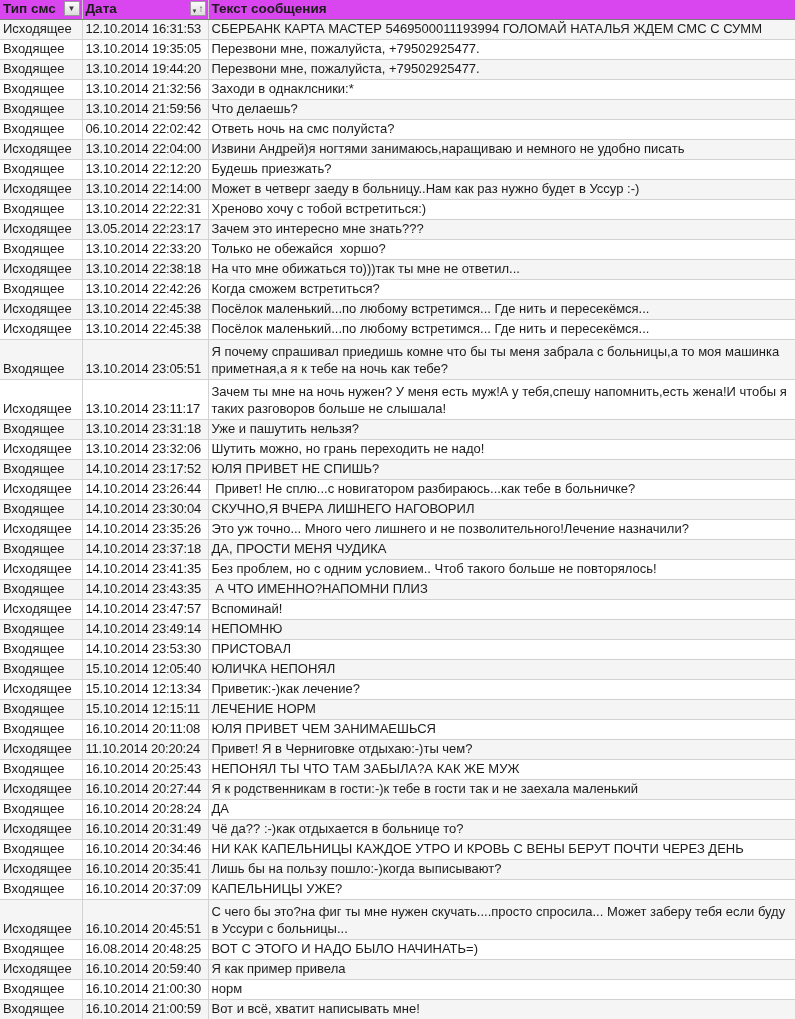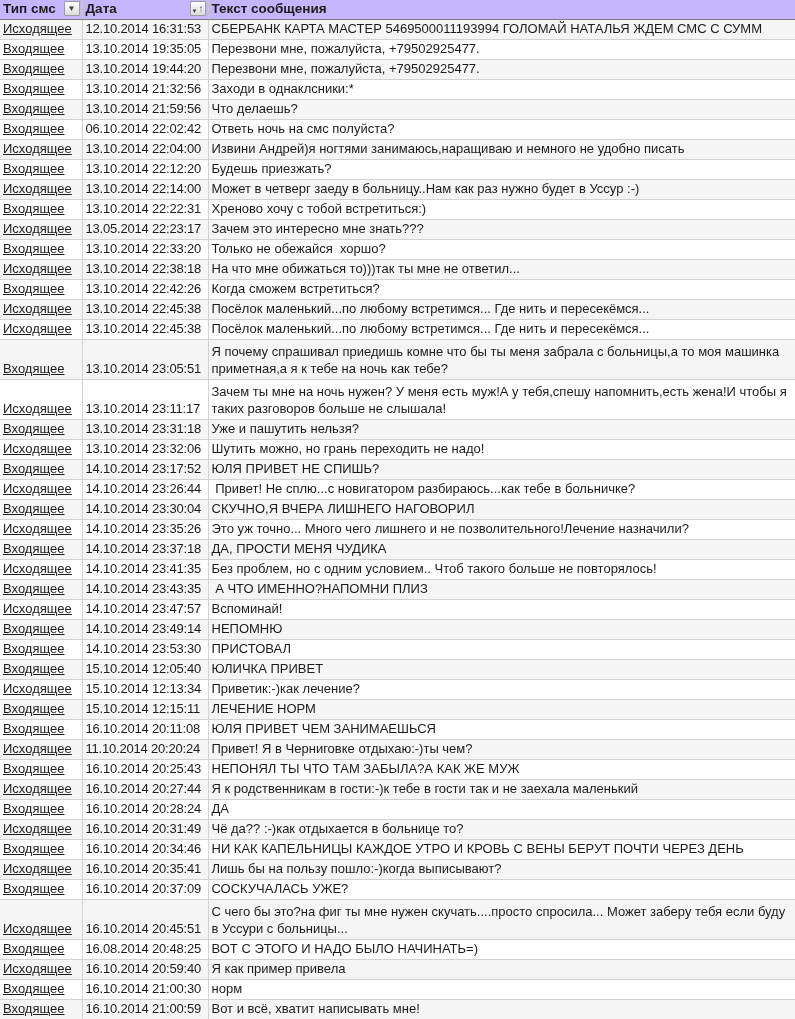--- a/index.html
+++ b/index.html
@@ -14,21 +14,21 @@
     border-collapse: collapse;
     font-size: 13px;
     color: #1c1c1c;
   }
   col.c-type { width: 82px; }
   col.c-date { width: 126px; }
   col.c-text { width: 587px; }
 
   thead tr { height: 19px; }
   th {
-    background: #c4b5fd;
+    background: #d946ef;
     font-weight: bold;
     font-size: 13.5px;
     text-align: left;
     vertical-align: middle;
     padding: 0 2px 1px 3px;
     border: 1px solid #c9c9c9;
     border-top: none;
     border-bottom: 1.5px solid #7f7f7f;
     position: relative;
     white-space: nowrap;
@@ -62,21 +62,21 @@
   tbody tr:nth-child(odd) td { background: #f5f5f5; }
   tbody tr:nth-child(even) td { background: #ffffff; }
 
   td {
     border: 1px solid #d2d2d2;
     vertical-align: bottom;
     padding: 0 2px 2px 3px;
     line-height: 17px;
     overflow: hidden;
   }
-  td:first-child { border-left: none; text-decoration: underline; }
+  td:first-child { border-left: none; }
   td:last-child { border-right: none; }
 
   td.cell-type { white-space: nowrap; }
   td.cell-date { white-space: nowrap; letter-spacing: -0.2px; }
   td.cell-text { white-space: pre-wrap; word-wrap: break-word; }
 </style>
 </head>
 <body>
 
 <table class="sheet">
@@ -258,21 +258,21 @@
         <td class="cell-text">НЕПОМНЮ</td>
       </tr>
       <tr>
         <td class="cell-type">Входящее</td>
         <td class="cell-date">14.10.2014 23:53:30</td>
         <td class="cell-text">ПРИСТОВАЛ</td>
       </tr>
       <tr>
         <td class="cell-type">Входящее</td>
         <td class="cell-date">15.10.2014 12:05:40</td>
-        <td class="cell-text">ЮЛИЧКА ПРИВЕТ</td>
+        <td class="cell-text">ЮЛИЧКА НЕПОНЯЛ</td>
       </tr>
       <tr>
         <td class="cell-type">Исходящее</td>
         <td class="cell-date">15.10.2014 12:13:34</td>
         <td class="cell-text">Приветик:-)как лечение?</td>
       </tr>
       <tr>
         <td class="cell-type">Входящее</td>
         <td class="cell-date">15.10.2014 12:15:11</td>
         <td class="cell-text">ЛЕЧЕНИЕ НОРМ</td>
@@ -313,21 +313,21 @@
         <td class="cell-text">НИ КАК КАПЕЛЬНИЦЫ КАЖДОЕ УТРО И КРОВЬ С ВЕНЫ БЕРУТ ПОЧТИ ЧЕРЕЗ ДЕНЬ</td>
       </tr>
       <tr>
         <td class="cell-type">Исходящее</td>
         <td class="cell-date">16.10.2014 20:35:41</td>
         <td class="cell-text">Лишь бы на пользу пошло:-)когда выписывают?</td>
       </tr>
       <tr>
         <td class="cell-type">Входящее</td>
         <td class="cell-date">16.10.2014 20:37:09</td>
-        <td class="cell-text">СОСКУЧАЛАСЬ УЖЕ?</td>
+        <td class="cell-text">КАПЕЛЬНИЦЫ УЖЕ?</td>
       </tr>
       <tr class="tall">
         <td class="cell-type">Исходящее</td>
         <td class="cell-date">16.10.2014 20:45:51</td>
         <td class="cell-text">С чего бы это?на фиг ты мне нужен скучать....просто спросила... Может заберу тебя если буду в Уссури с больницы...</td>
       </tr>
       <tr>
         <td class="cell-type">Входящее</td>
         <td class="cell-date">16.08.2014 20:48:25</td>
         <td class="cell-text">ВОТ С ЭТОГО И НАДО БЫЛО НАЧИНАТЬ=)</td>

